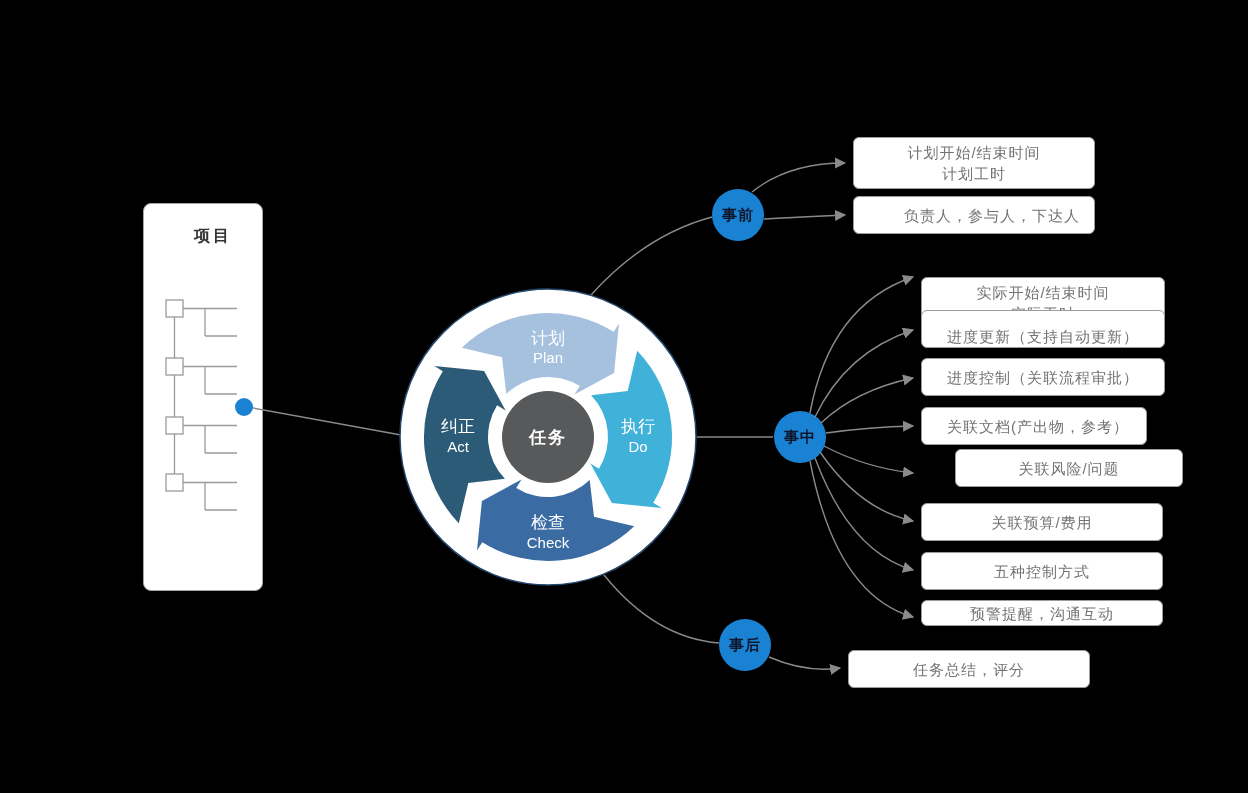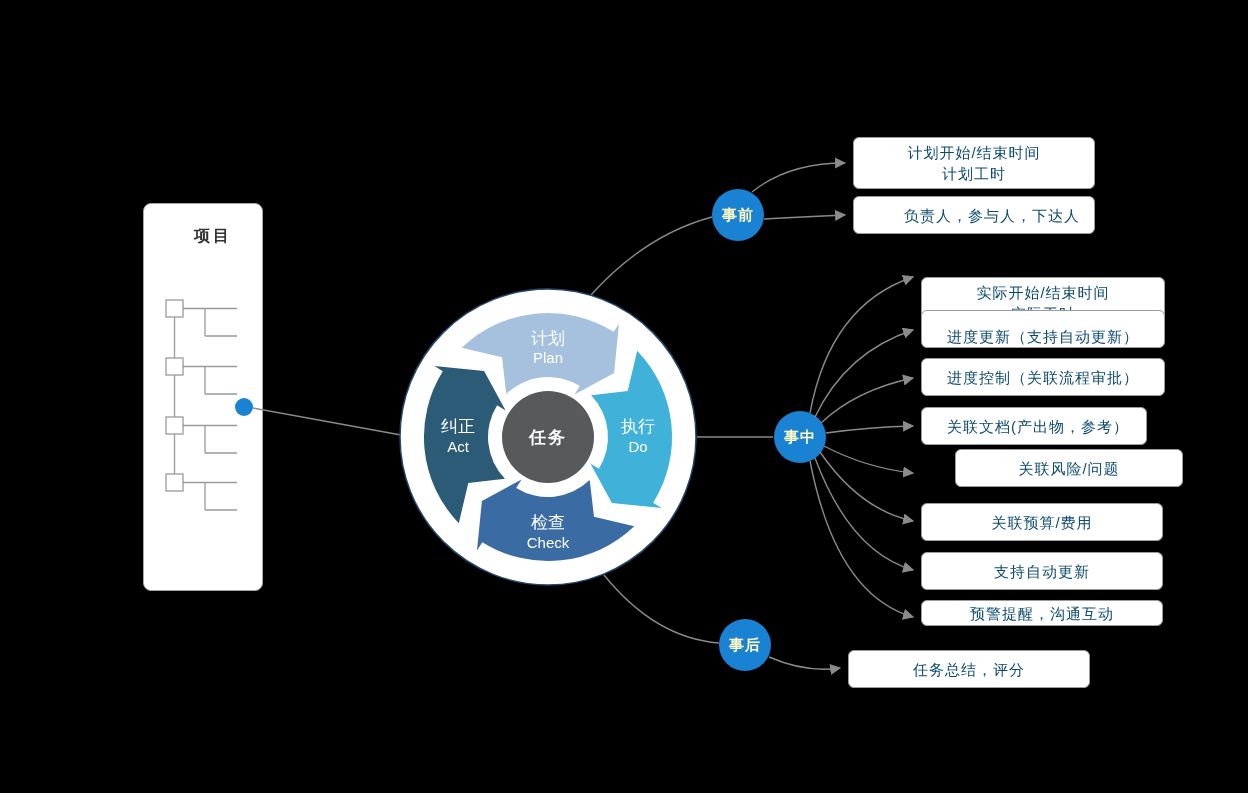--- a/index.html
+++ b/index.html
@@ -4,26 +4,26 @@
 <style>
   html,body{margin:0;padding:0;background:#000;}
   .canvas{position:relative;width:1248px;height:793px;background:#000;overflow:hidden;
           font-family:"Liberation Sans","DejaVu Sans",sans-serif;}
   .overlay-svg{position:absolute;left:0;top:0;width:1248px;height:793px;z-index:5;pointer-events:none;}
   .card{position:absolute;left:143px;top:203px;width:120px;height:388px;background:#fff;
         border:1px solid #a6a6a6;border-radius:8px;box-sizing:border-box;z-index:1;}
   .card-title{margin-top:22px;text-align:center;font-size:16px;font-weight:bold;color:#333;letter-spacing:3px;margin-left:20px;}
   .dot{position:absolute;left:235px;top:398px;width:18px;height:18px;border-radius:50%;
        background:#1a82d2;z-index:2;}
-  .node{position:absolute;width:52px;height:52px;border-radius:50%;background:#1a82d2;color:#fef9c3;
+  .node{position:absolute;width:52px;height:52px;border-radius:50%;background:#1a82d2;color:#0f172a;
         display:flex;align-items:center;justify-content:center;font-size:15px;font-weight:bold;
         letter-spacing:1px;z-index:2;}
   .box{position:absolute;background:#fff;border:1px solid #9c9c9c;border-radius:6px;
        display:flex;flex-direction:column;align-items:center;justify-content:center;
-       color:#0c4a6e;font-size:15px;line-height:1.4;letter-spacing:1px;text-align:center;
+       color:#737373;font-size:15px;line-height:1.4;letter-spacing:1px;text-align:center;
        box-sizing:border-box;z-index:1;}
   .wheel-label{fill:#fff;text-anchor:middle;}
   .wheel-zh{font-size:17px;}
   .wheel-en{font-size:15px;}
   .wheel-center-label{fill:#fff;text-anchor:middle;font-size:17px;font-weight:bold;letter-spacing:2px;}
 </style>
 </head>
 <body>
 
 <div class="canvas">
@@ -63,21 +63,21 @@
   <div class="box" style="left:921px;top:407px;width:226px;height:38px;padding-left:8px;">
     <span>关联文档(产出物，参考）</span>
   </div>
   <div class="box" style="left:921px;top:449px;width:228px;height:38px;margin-left:34px;">
     <span>关联风险/问题</span>
   </div>
   <div class="box" style="left:921px;top:503px;width:242px;height:38px;">
     <span>关联预算/费用</span>
   </div>
   <div class="box" style="left:921px;top:552px;width:242px;height:38px;">
-    <span>支持自动更新</span>
+    <span>五种控制方式</span>
   </div>
   <div class="box" style="left:921px;top:600px;width:242px;height:26px;">
     <span>预警提醒，沟通互动</span>
   </div>
   <div class="box" style="left:848px;top:650px;width:242px;height:38px;">
     <span>任务总结，评分</span>
   </div>
 
   <svg class="overlay-svg" viewBox="0 0 1248 793">
     <defs>

